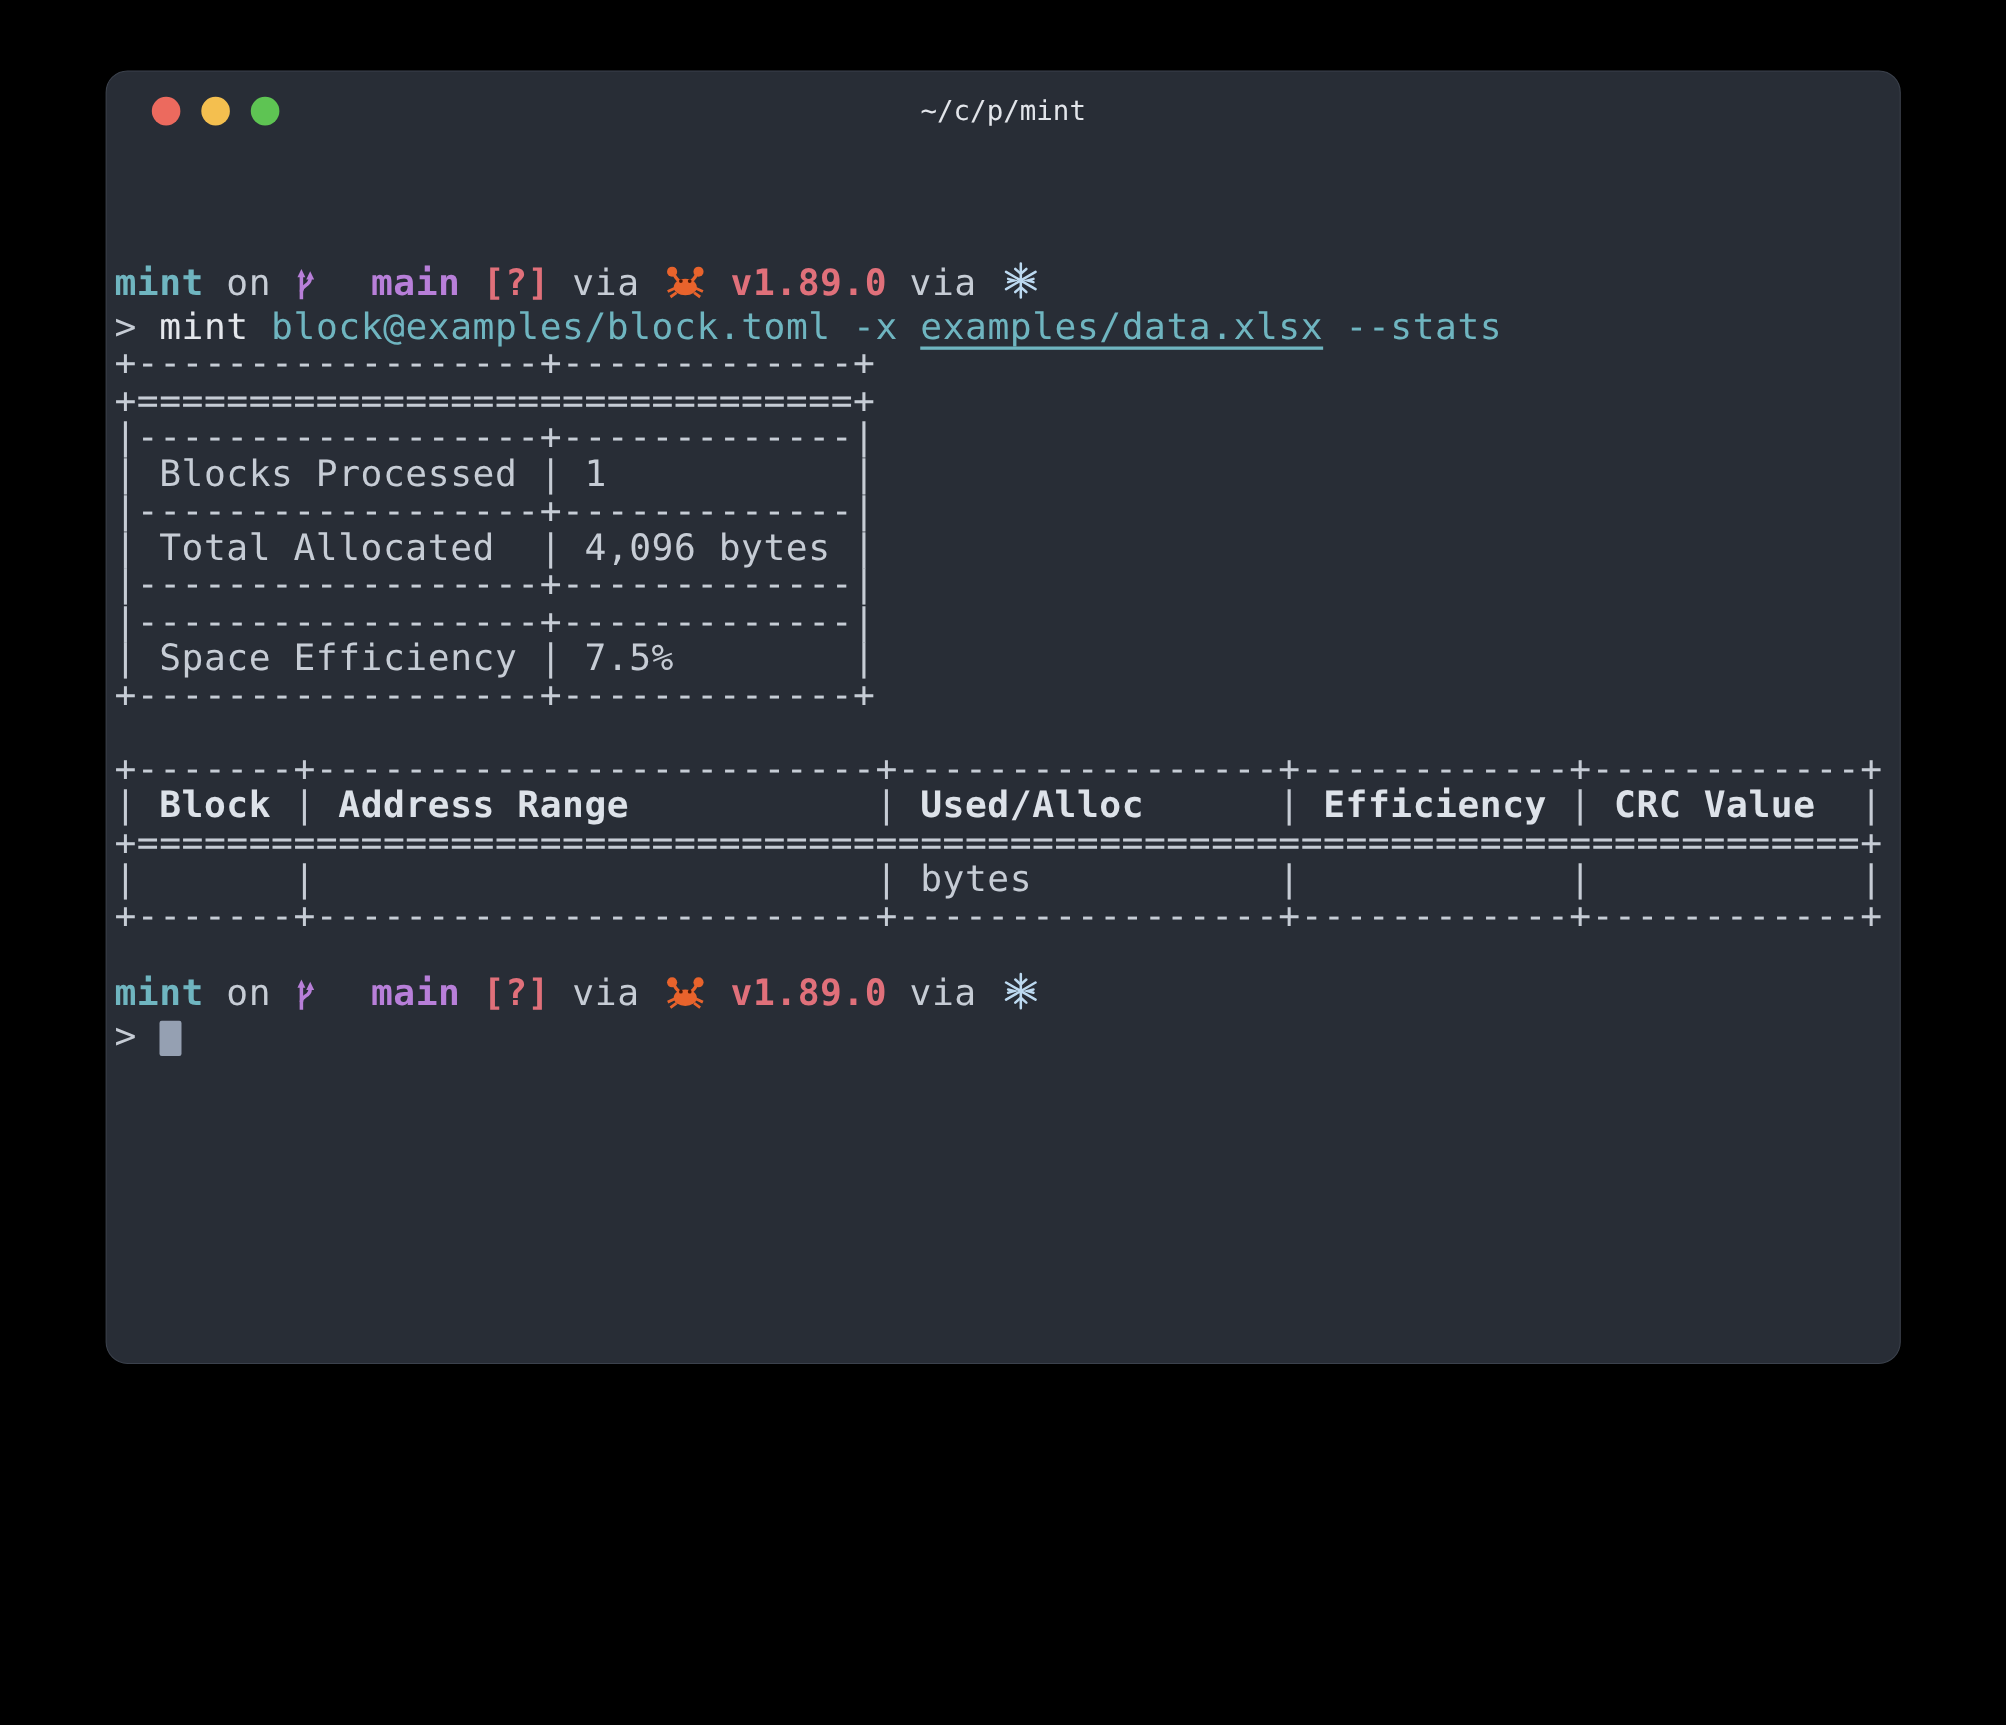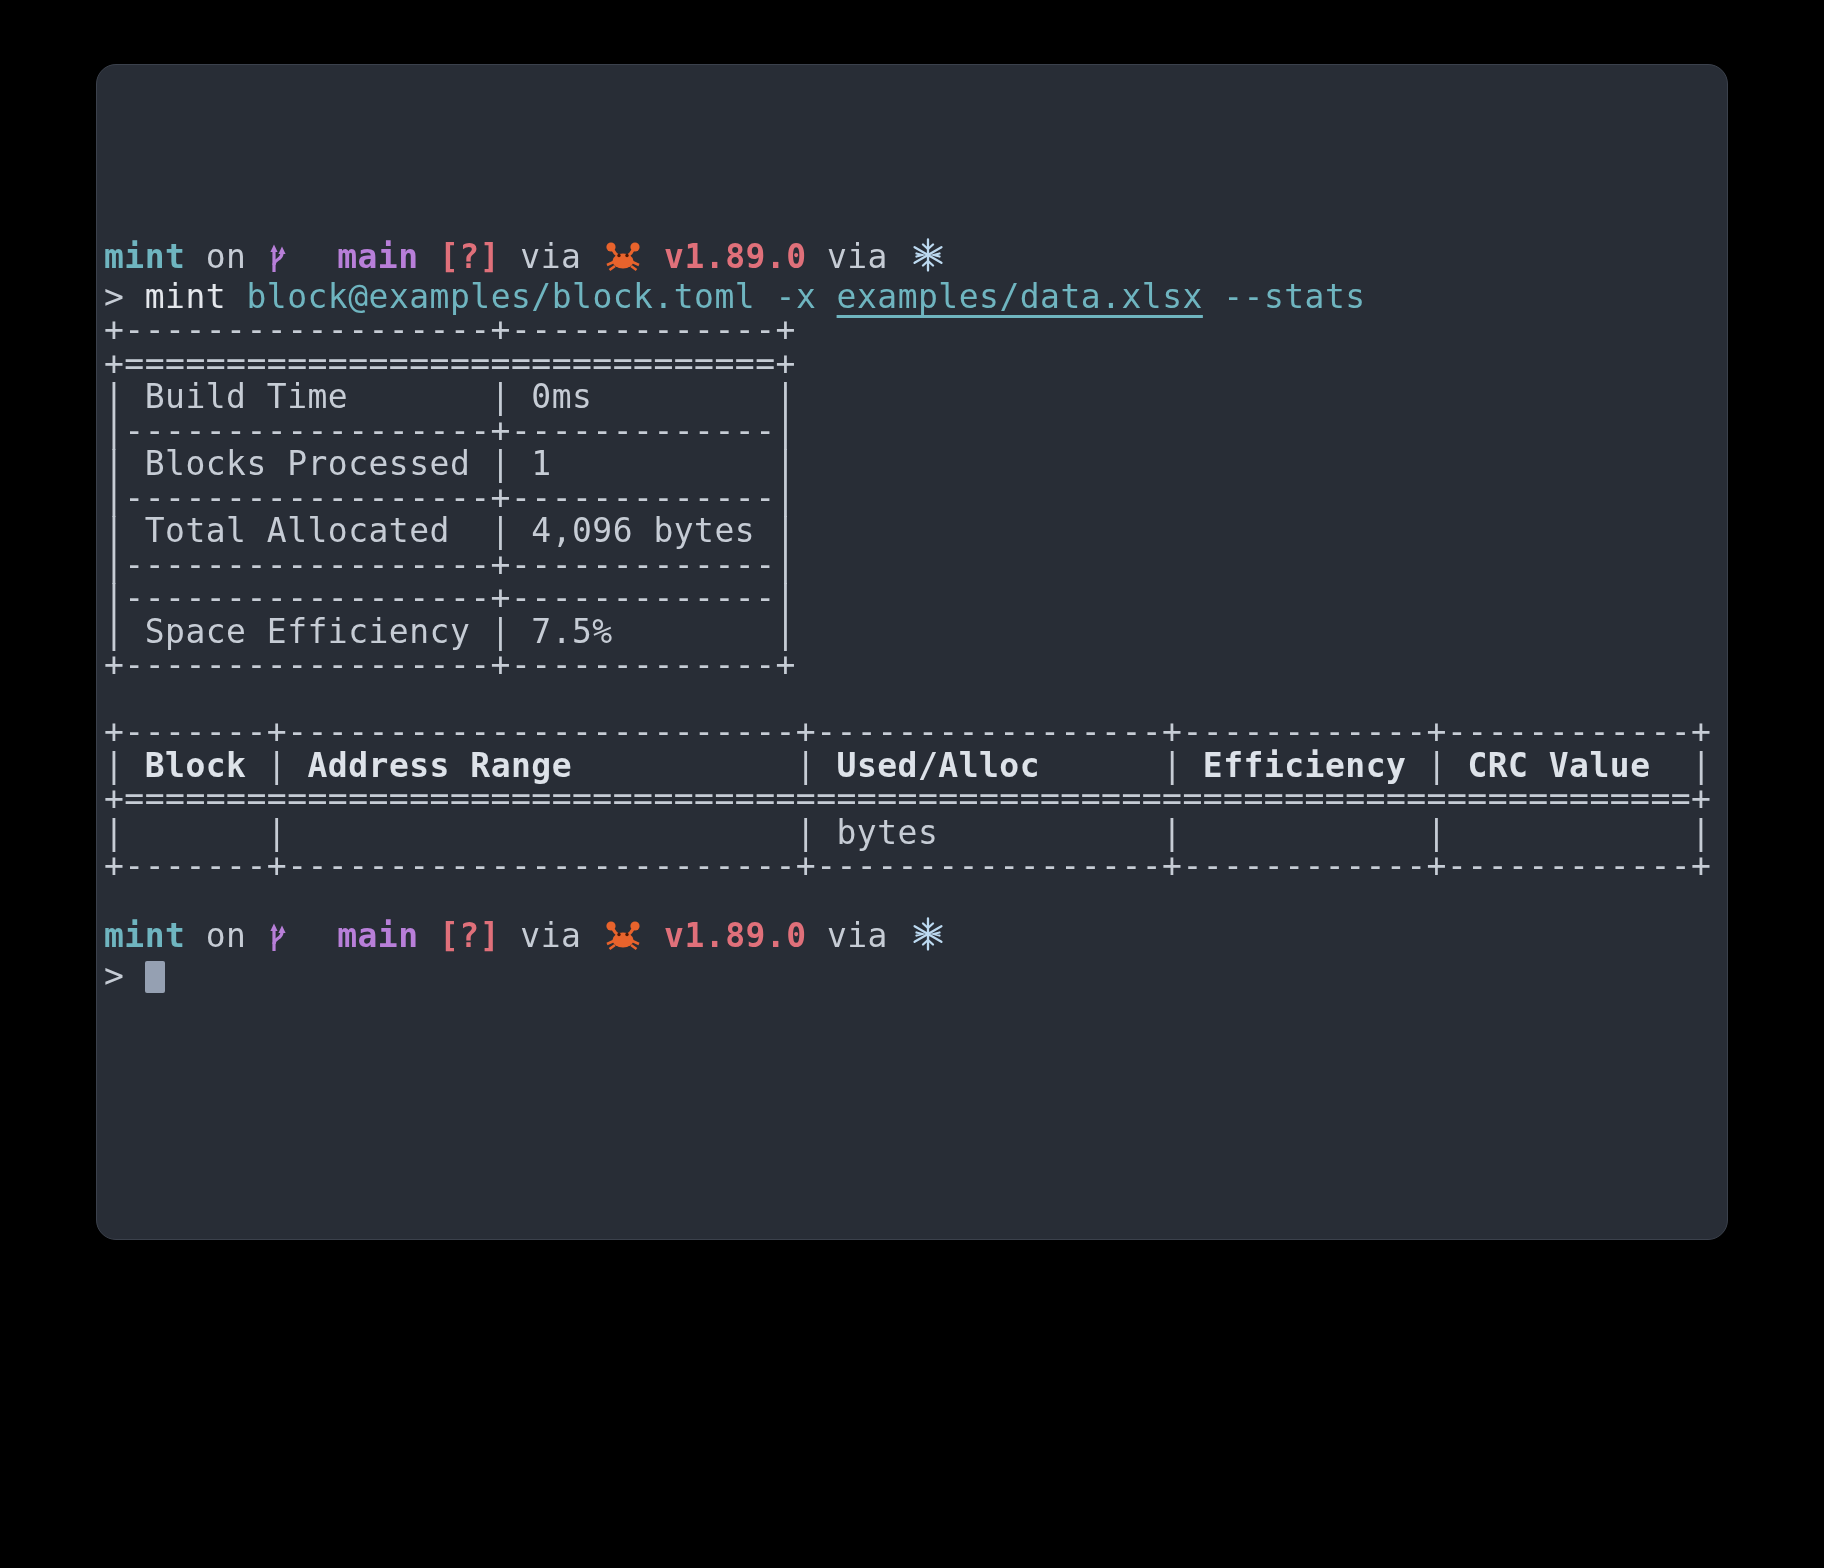--- a/index.html
+++ b/index.html
@@ -48,20 +48,28 @@
 
   .cursor{
     display:inline-block;width:20px;height:32px;border-radius:2px;
     background:var(--cursor);vertical-align:bottom;margin-bottom:-1px;
   }
 </style>
 </head>
 <body>
 
 <div class="window">
+  <div class="titlebar">
+    <div class="lights">
+      <button class="light red"></button>
+      <button class="light yellow"></button>
+      <button class="light green"></button>
+    </div>
+    <div class="title">~/c/p/mint</div>
+  </div>
   <div class="content">
       <div class="line"><span class="s-cyanB">mint</span><span class="s-fg"> on </span><span class="icon icon-git-branch"><svg width="22" height="32" viewBox="0 0 22 32">
             <path d="M7 30 L7 9" stroke="var(--purple)" stroke-width="3.2" fill="none"></path>
             <path d="M7 2.5 L3.4 10 L10.6 10 Z" fill="var(--purple)"></path>
             <path d="M7 23 C7 16.5 15 18.5 15 11" stroke="var(--purple)" stroke-width="3.2" fill="none"></path>
             <path d="M15 4.5 L11.4 12 L18.6 12 Z" fill="var(--purple)"></path>
           </svg></span><span class="s-fg"> </span><span class="s-purpleB">main</span><span class="s-fg"> </span><span class="s-redB">[?]</span><span class="s-fg"> via </span><span class="icon icon-crab"><svg width="38" height="34" viewBox="0 0 38 34">
             <path d="M9 11 C11 15 13 16.5 15.5 17.5" stroke="var(--crab)" stroke-width="3" fill="none"></path>
             <path d="M29 11 C27 15 25 16.5 22.5 17.5" stroke="var(--crab)" stroke-width="3" fill="none"></path>
             <circle cx="7" cy="8" r="4.6" fill="var(--crab)"></circle>
@@ -73,21 +81,20 @@
           </svg></span><span class="s-fg"> </span><span class="s-redB">v1.89.0</span><span class="s-fg"> via </span><span class="icon icon-snowflake"><svg width="36" height="36" viewBox="0 0 36 36">
             <g stroke="var(--snow)" stroke-width="2.3" stroke-linecap="round" fill="none">
               <path d="M18 2.5 L18 33.5 M4.6 10.2 L31.4 25.8 M4.6 25.8 L31.4 10.2"></path>
               <path d="M13 7.5 L18 12 L23 7.5 M13 28.5 L18 24 L23 28.5"></path>
               <path d="M6.5 16.5 L12 18 L6.5 19.5 M29.5 16.5 L24 18 L29.5 19.5"></path>
             </g>
           </svg></span></div>
       <div class="line"><span class="s-fg">&gt; </span><span class="s-white">mint</span><span class="s-fg"> </span><span class="s-cyan">block@examples/block.toml</span><span class="s-fg"> </span><span class="s-cyan">-x</span><span class="s-fg"> </span><span class="s-cyan u">examples/data.xlsx</span><span class="s-fg"> </span><span class="s-cyan">--stats</span></div>
       <div class="line"><span class="s-fg">+------------------+-------------+</span></div>
       <div class="line"><span class="s-fg">+================================+</span></div>
-      <div class="line"><span class="s-fg">| Build Time       | 0ms         |</span></div>
       <div class="line"><span class="s-fg">|------------------+-------------|</span></div>
       <div class="line"><span class="s-fg">| Blocks Processed | 1           |</span></div>
       <div class="line"><span class="s-fg">|------------------+-------------|</span></div>
       <div class="line"><span class="s-fg">| Total Allocated  | 4,096 bytes |</span></div>
       <div class="line"><span class="s-fg">|------------------+-------------|</span></div>
       <div class="line"><span class="s-fg">|------------------+-------------|</span></div>
       <div class="line"><span class="s-fg">| Space Efficiency | 7.5%        |</span></div>
       <div class="line"><span class="s-fg">+------------------+-------------+</span></div>
       <div class="line"></div>
       <div class="line"><span class="s-fg">+-------+-------------------------+-----------------+------------+------------+</span></div>

